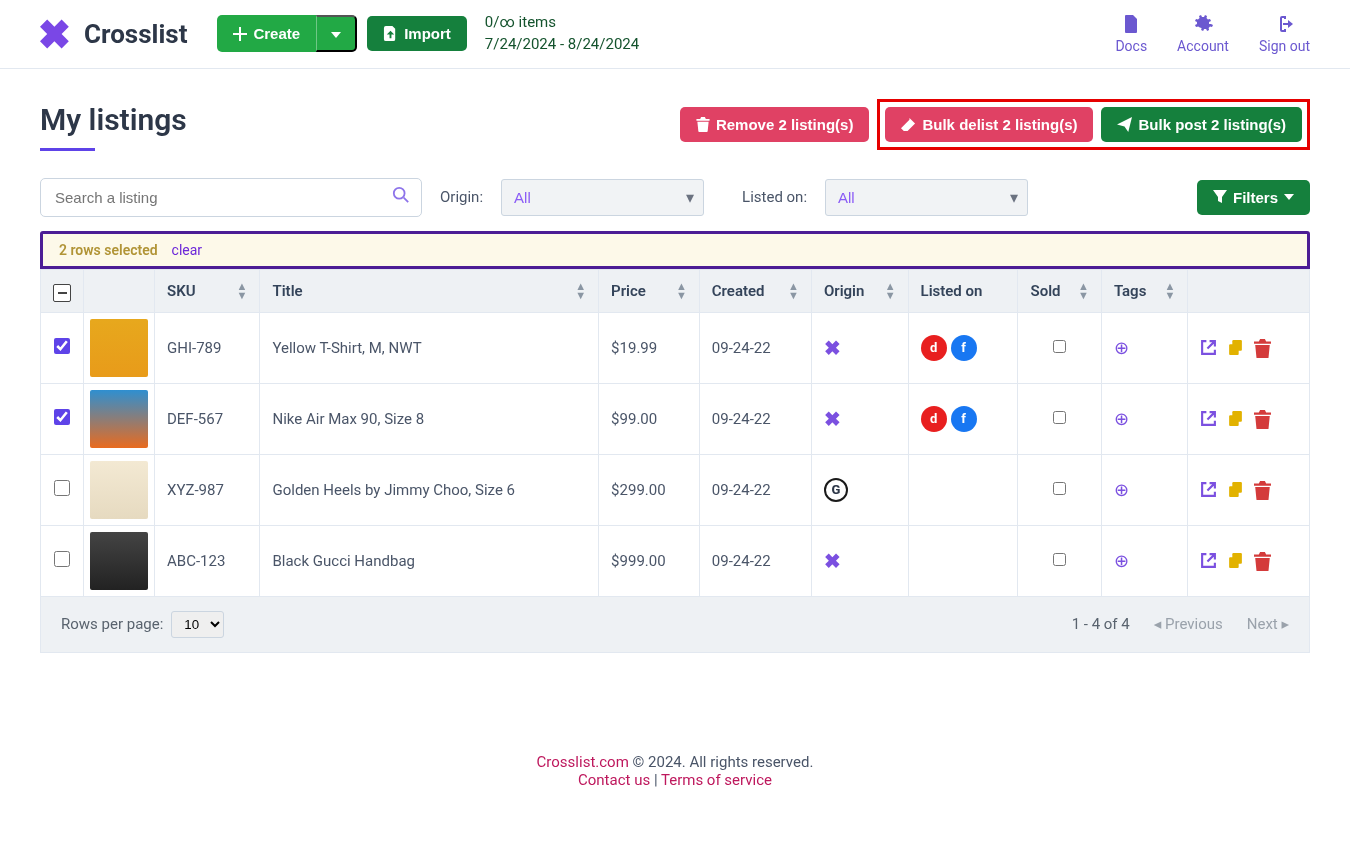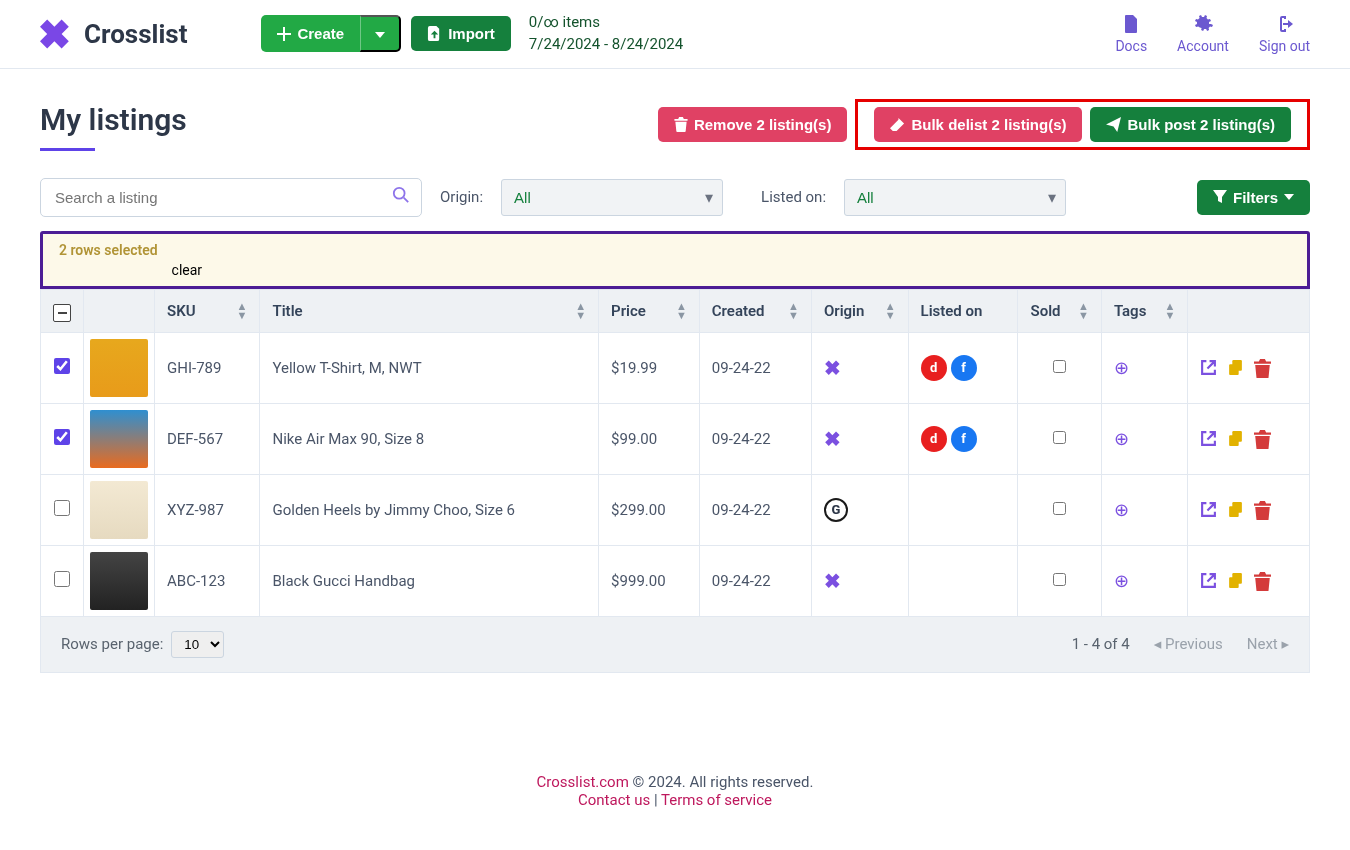--- a/index.html
+++ b/index.html
@@ -4,50 +4,50 @@
 <style>
 * { box-sizing: border-box; margin: 0; padding: 0; }
 body { font-family: -apple-system, BlinkMacSystemFont, 'Segoe UI', Roboto, sans-serif; color: #2d3748; background:#fff; }
 a { text-decoration: none; }
 
 .top-bar { display:flex; align-items:center; padding:12px 40px; border-bottom:1px solid #e2e8f0; }
 .logo { display:flex; align-items:center; gap:8px; font-size:26px; font-weight:700; color:#2d3748; margin-right:30px; }
 .logo-mark { width:36px; height:36px; }
 .btn { display:inline-flex; align-items:center; gap:6px; padding:9px 16px; border-radius:5px; font-size:15px; font-weight:600; color:#fff; border:none; cursor:pointer; }
 .btn-green { background:#22a945; }
-.btn-green-split { display:inline-flex;margin-left:44px; }
+.btn-green-split { display:inline-flex; }
 .btn-green-split .caret { border-left:1px solid rgba(255,255,255,.35); padding:9px 14px; border-radius:0 5px 5px 0; background:#22a945; color:#fff;}
 .btn-green-split .main { border-radius:5px 0 0 5px; }
 .btn-purple { background:#15803d; }
 .btn-red { background:#e04164; }
 .items-info { margin-left:18px; color:#14532d; font-size:15px; line-height:1.45; }
 .top-right { margin-left:auto; display:flex; gap:30px; }
 .top-link { display:flex; flex-direction:column; align-items:center; gap:4px; color:#6b58d0; font-size:14px; }
 .top-link svg { width:20px; height:20px; }
 
 .page { padding:30px 40px 60px; }
 .head-row { display:flex; align-items:center; margin-bottom:28px; }
 .page-title { font-size:30px; font-weight:600; color:#2d3748; position:relative; padding-bottom:10px; }
 .page-title::after { content:""; position:absolute; left:0; bottom:-4px; width:55px; height:3px; background:#5e43e8; }
 .head-actions { margin-left:auto; display:flex; align-items:center; gap:8px; }
-.highlight-box { border:3px solid #e60000; padding:5px 16px; display:flex; gap:8px; }
+.highlight-box { border:3px solid #e60000; padding:5px 5px; display:flex; gap:8px; }
 
 .filter-row { display:flex; align-items:center; gap:18px; margin-bottom:14px; }
 .search-box { position:relative; width:382px; }
 .search-box input { width:100%; padding:10px 40px 10px 14px; border:1px solid #cbd5e0; border-radius:5px; font-size:15px; color:#4a5568; }
 .search-box .sicon { position:absolute; right:12px; top:50%; transform:translateY(-50%); color:#8d73ea; }
 .sel-label { color:#4a5568; font-size:15px; }
 .sel { position:relative; }
-.sel select { appearance:none; width:222px; padding:9px 12px; border:1px solid #cbd5e0; border-radius:3px; font-size:15px; color:#15803d; background:#f1f3f5; }
+.sel select { appearance:none; width:203px; padding:9px 12px; border:1px solid #cbd5e0; border-radius:3px; font-size:15px; color:#8b5cf6; background:#f1f3f5; }
 .sel .chev { position:absolute; right:10px; top:50%; transform:translateY(-50%); color:#6b7280; pointer-events:none;}
 .filters-btn { margin-left:auto; }
 
 .sel-banner { background:#fdf9e9; border:3px solid #4c1d95; padding:8px 16px; font-size:14px; display:flex; gap:14px; border-radius:3px 3px 0 0;}
 .sel-banner .cnt { color:#b19436; font-weight:600; }
-.sel-banner .clr { color:#000000; cursor:pointer;margin-top:20px;}
+.sel-banner .clr { color:#6d28d9; cursor:pointer;}
 
 table { width:100%; border-collapse:collapse; }
 th,td { border:1px solid #e2e8f0; padding:10px 12px; text-align:left; font-size:15px; vertical-align:middle; }
 th { background:#eef1f4; color:#34445a; font-weight:600; position:relative; }
 .sort-ic { float:right; color:#8a96a3; font-size:11px; line-height:9px; }
 .chk { width:40px; text-align:center; }
 .chk input { width:16px; height:16px; accent-color:#5e43e8; }
 .indet { width:18px; height:18px; border:1.5px solid #444; display:inline-flex; align-items:center; justify-content:center; border-radius:2px; background:#fff; }
 .indet span { width:9px; height:2px; background:#444; }
 .img-cell { width:64px; padding:6px; }

